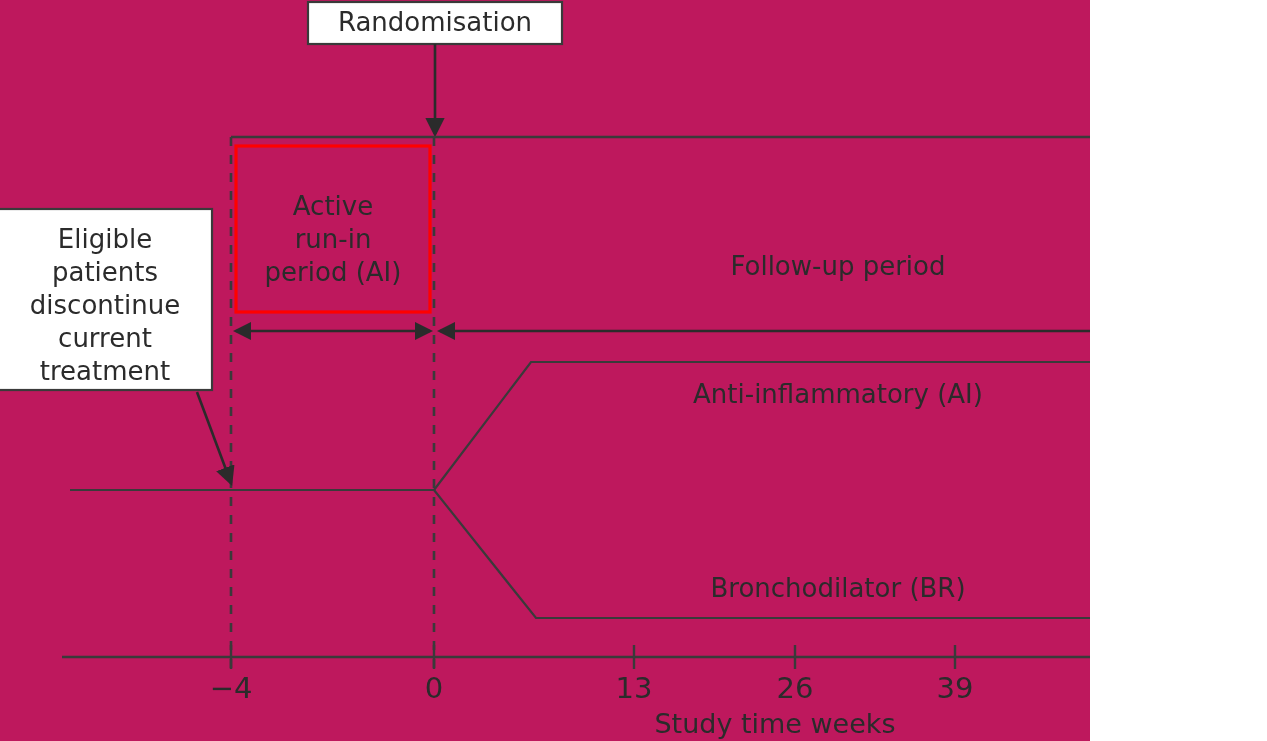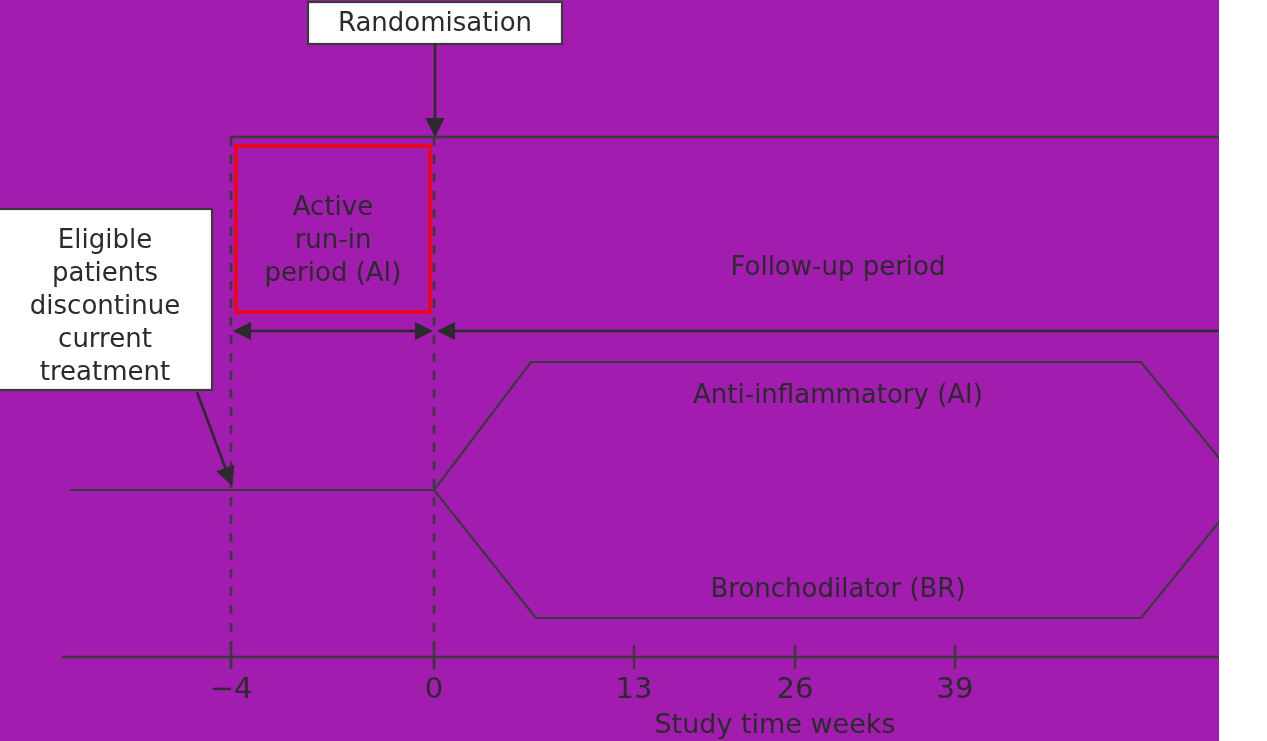--- a/index.html
+++ b/index.html
@@ -2,23 +2,23 @@
 <html><head>
 <meta charset="utf-8">
 <style>
   html, body {
     margin: 0;
     padding: 0;
     background: #ffffff;
   }
   #canvas {
     position: relative;
-    width: 1219px;
+    width: 1090px;
     height: 741px;
-    background: #a21caf;
+    background: #be185d;
     font-family: "DejaVu Sans", "Liberation Sans", sans-serif;
     overflow: hidden;
   }
   svg#diagram {
     position: absolute;
     left: 0;
     top: 0;
     width: 1267px;
     height: 741px;
   }

